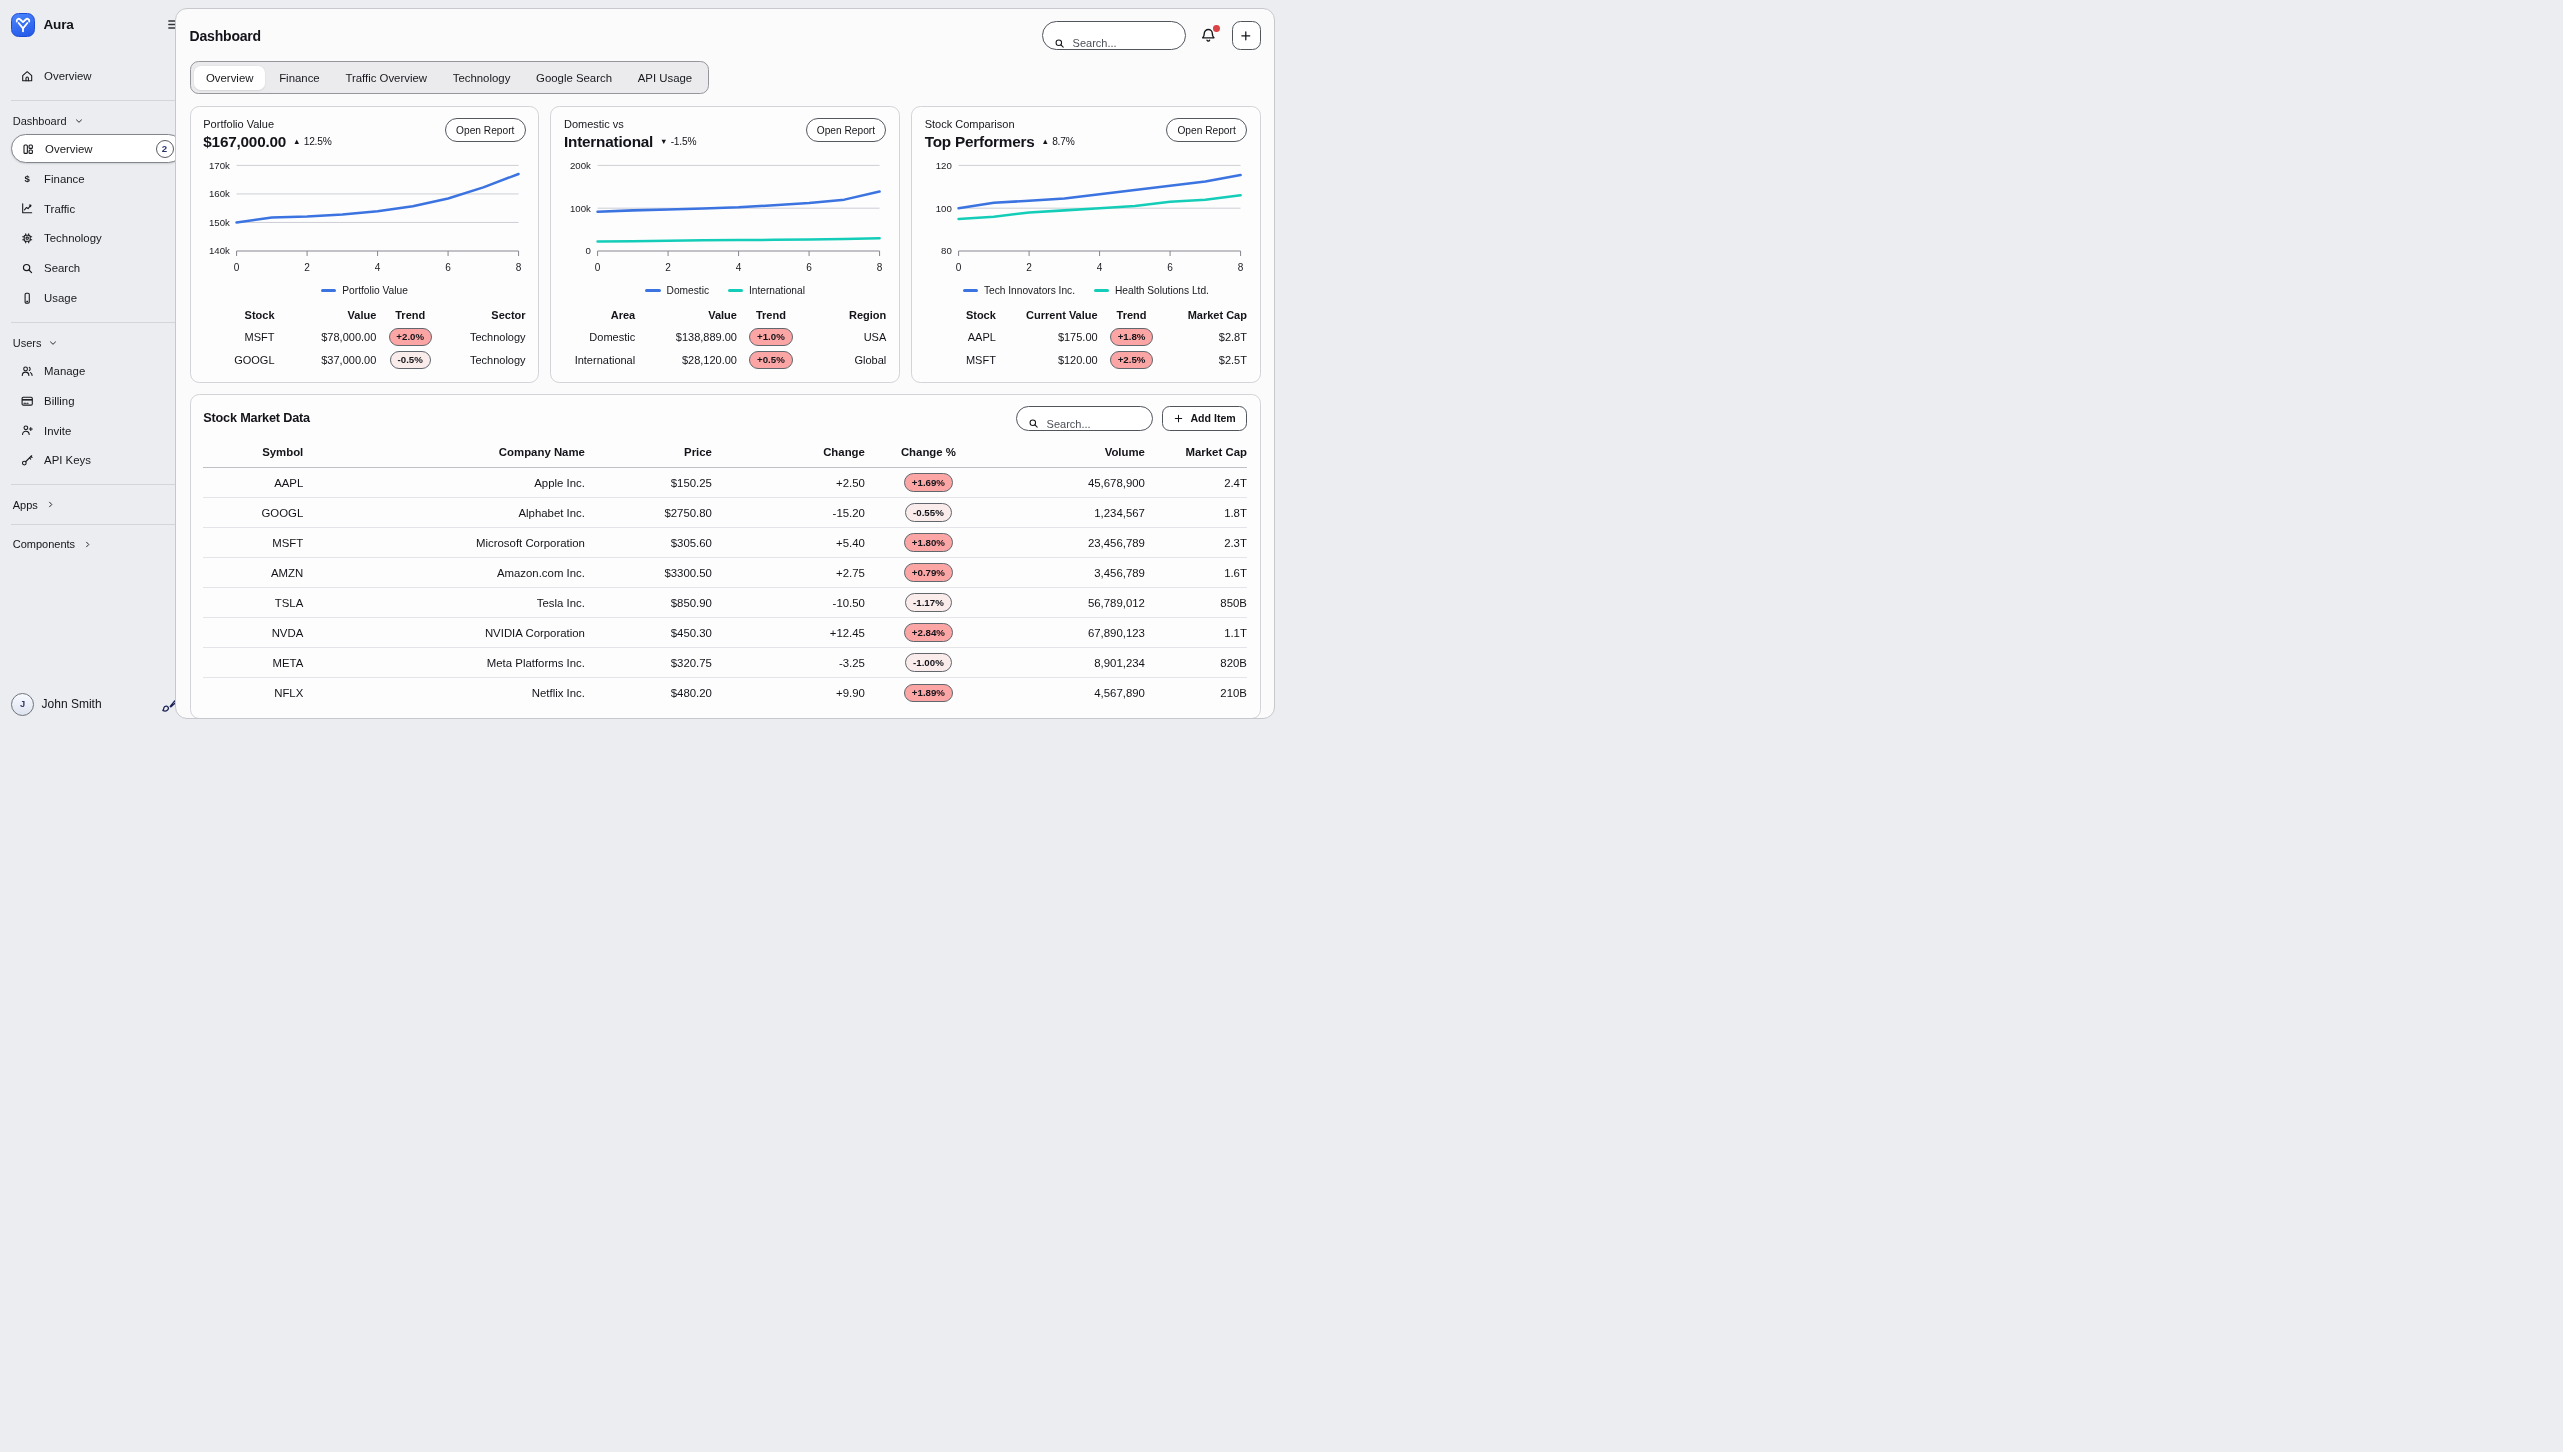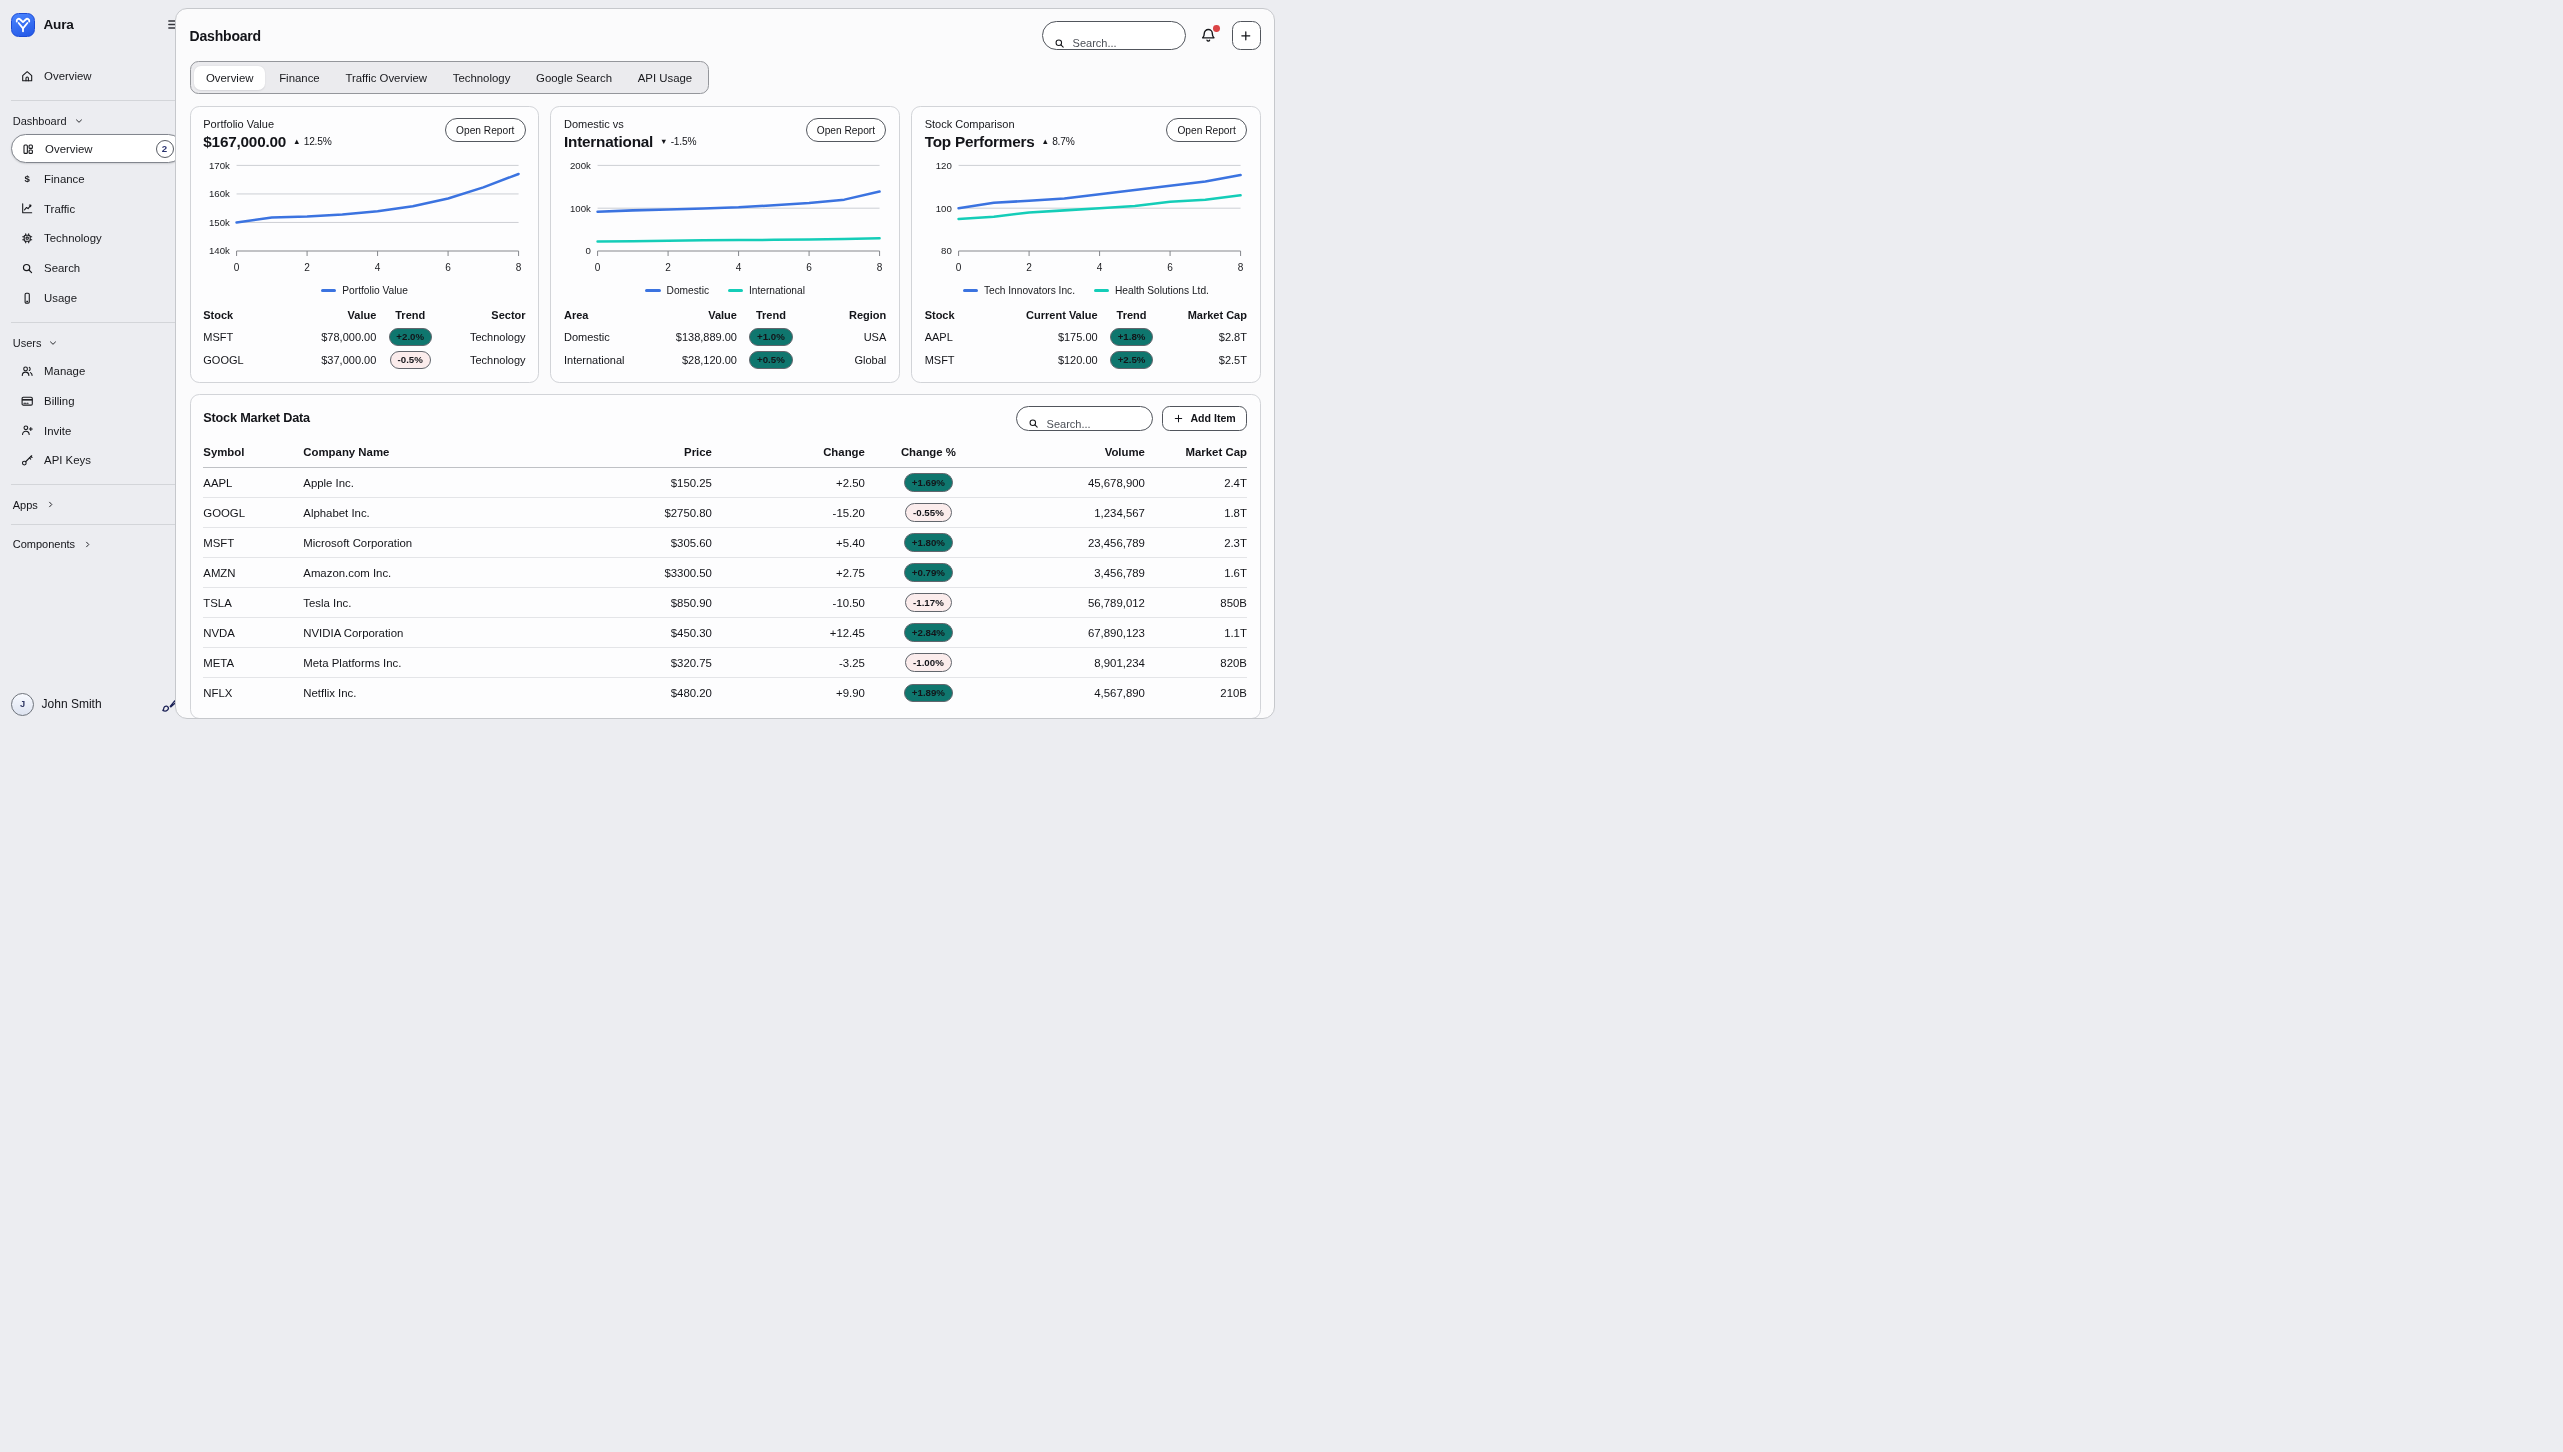--- a/index.html
+++ b/index.html
@@ -62,23 +62,23 @@
   .tri{font-size:7.6px;line-height:1}
   .open-btn{margin-left:auto;height:24px;padding:0 10.2px;border:1px solid #54585f;border-radius:12px;background:#fff;font-family:inherit;font-size:10.2px;font-weight:500;color:#17181c;cursor:pointer}
   .chart-svg{display:block;width:100%;margin-top:6.8px}
   .legend{display:flex;justify-content:center;gap:18.6px;margin-top:1.7px}
   .legend-item{display:flex;align-items:center;gap:6px;font-size:10.2px;color:#17181c}
   .swatch{width:15.3px;height:3px;border-radius:1.7px}
 
   .mtable{margin-top:8.5px}
   .mrow{display:grid;grid-template-columns:1.05fr 1.5fr 1fr 1.2fr;align-items:center;height:23px;font-size:11px}
   .mrow.mhead{font-weight:700;font-size:11px;height:21px}
-  .al{text-align:left}.ar{text-align:right}.ac{text-align:center}
+  .al{text-align:right}.ar{text-align:right}.ac{text-align:center}
   .pill{display:inline-block;padding:2.1px 6.8px;border:1px solid #62666d;border-radius:847px;font-size:9.7px;font-weight:600;line-height:1.25;background:#fff}
-  .pill.pos{background:#0f766e}
+  .pill.pos{background:#fca5a5}
   .pill.neg{background:#fbecec}
 
   
   .market-card{background:#fdfdfe;border:0.8px solid #d2d4d8;border-radius:9.3px;padding:10.2px 12.7px;margin-top:11px}
   .market-head{display:flex;align-items:center}
   .market-title{font-size:12.7px;font-weight:700;letter-spacing:-0.2px}
   .market-actions{margin-left:auto;display:flex;align-items:center;gap:9.3px}
   .search-box.small{width:137px;height:25.4px;border-radius:12.7px;border-width:1px}
   .add-btn{display:flex;align-items:center;gap:6px;height:25.4px;padding:0 10.2px;border:1px solid #51555c;border-radius:7.6px;background:#fff;font-family:inherit;font-size:10.6px;font-weight:600;color:#131419;cursor:pointer}
   .add-btn .ic{width:11px;height:11px}

